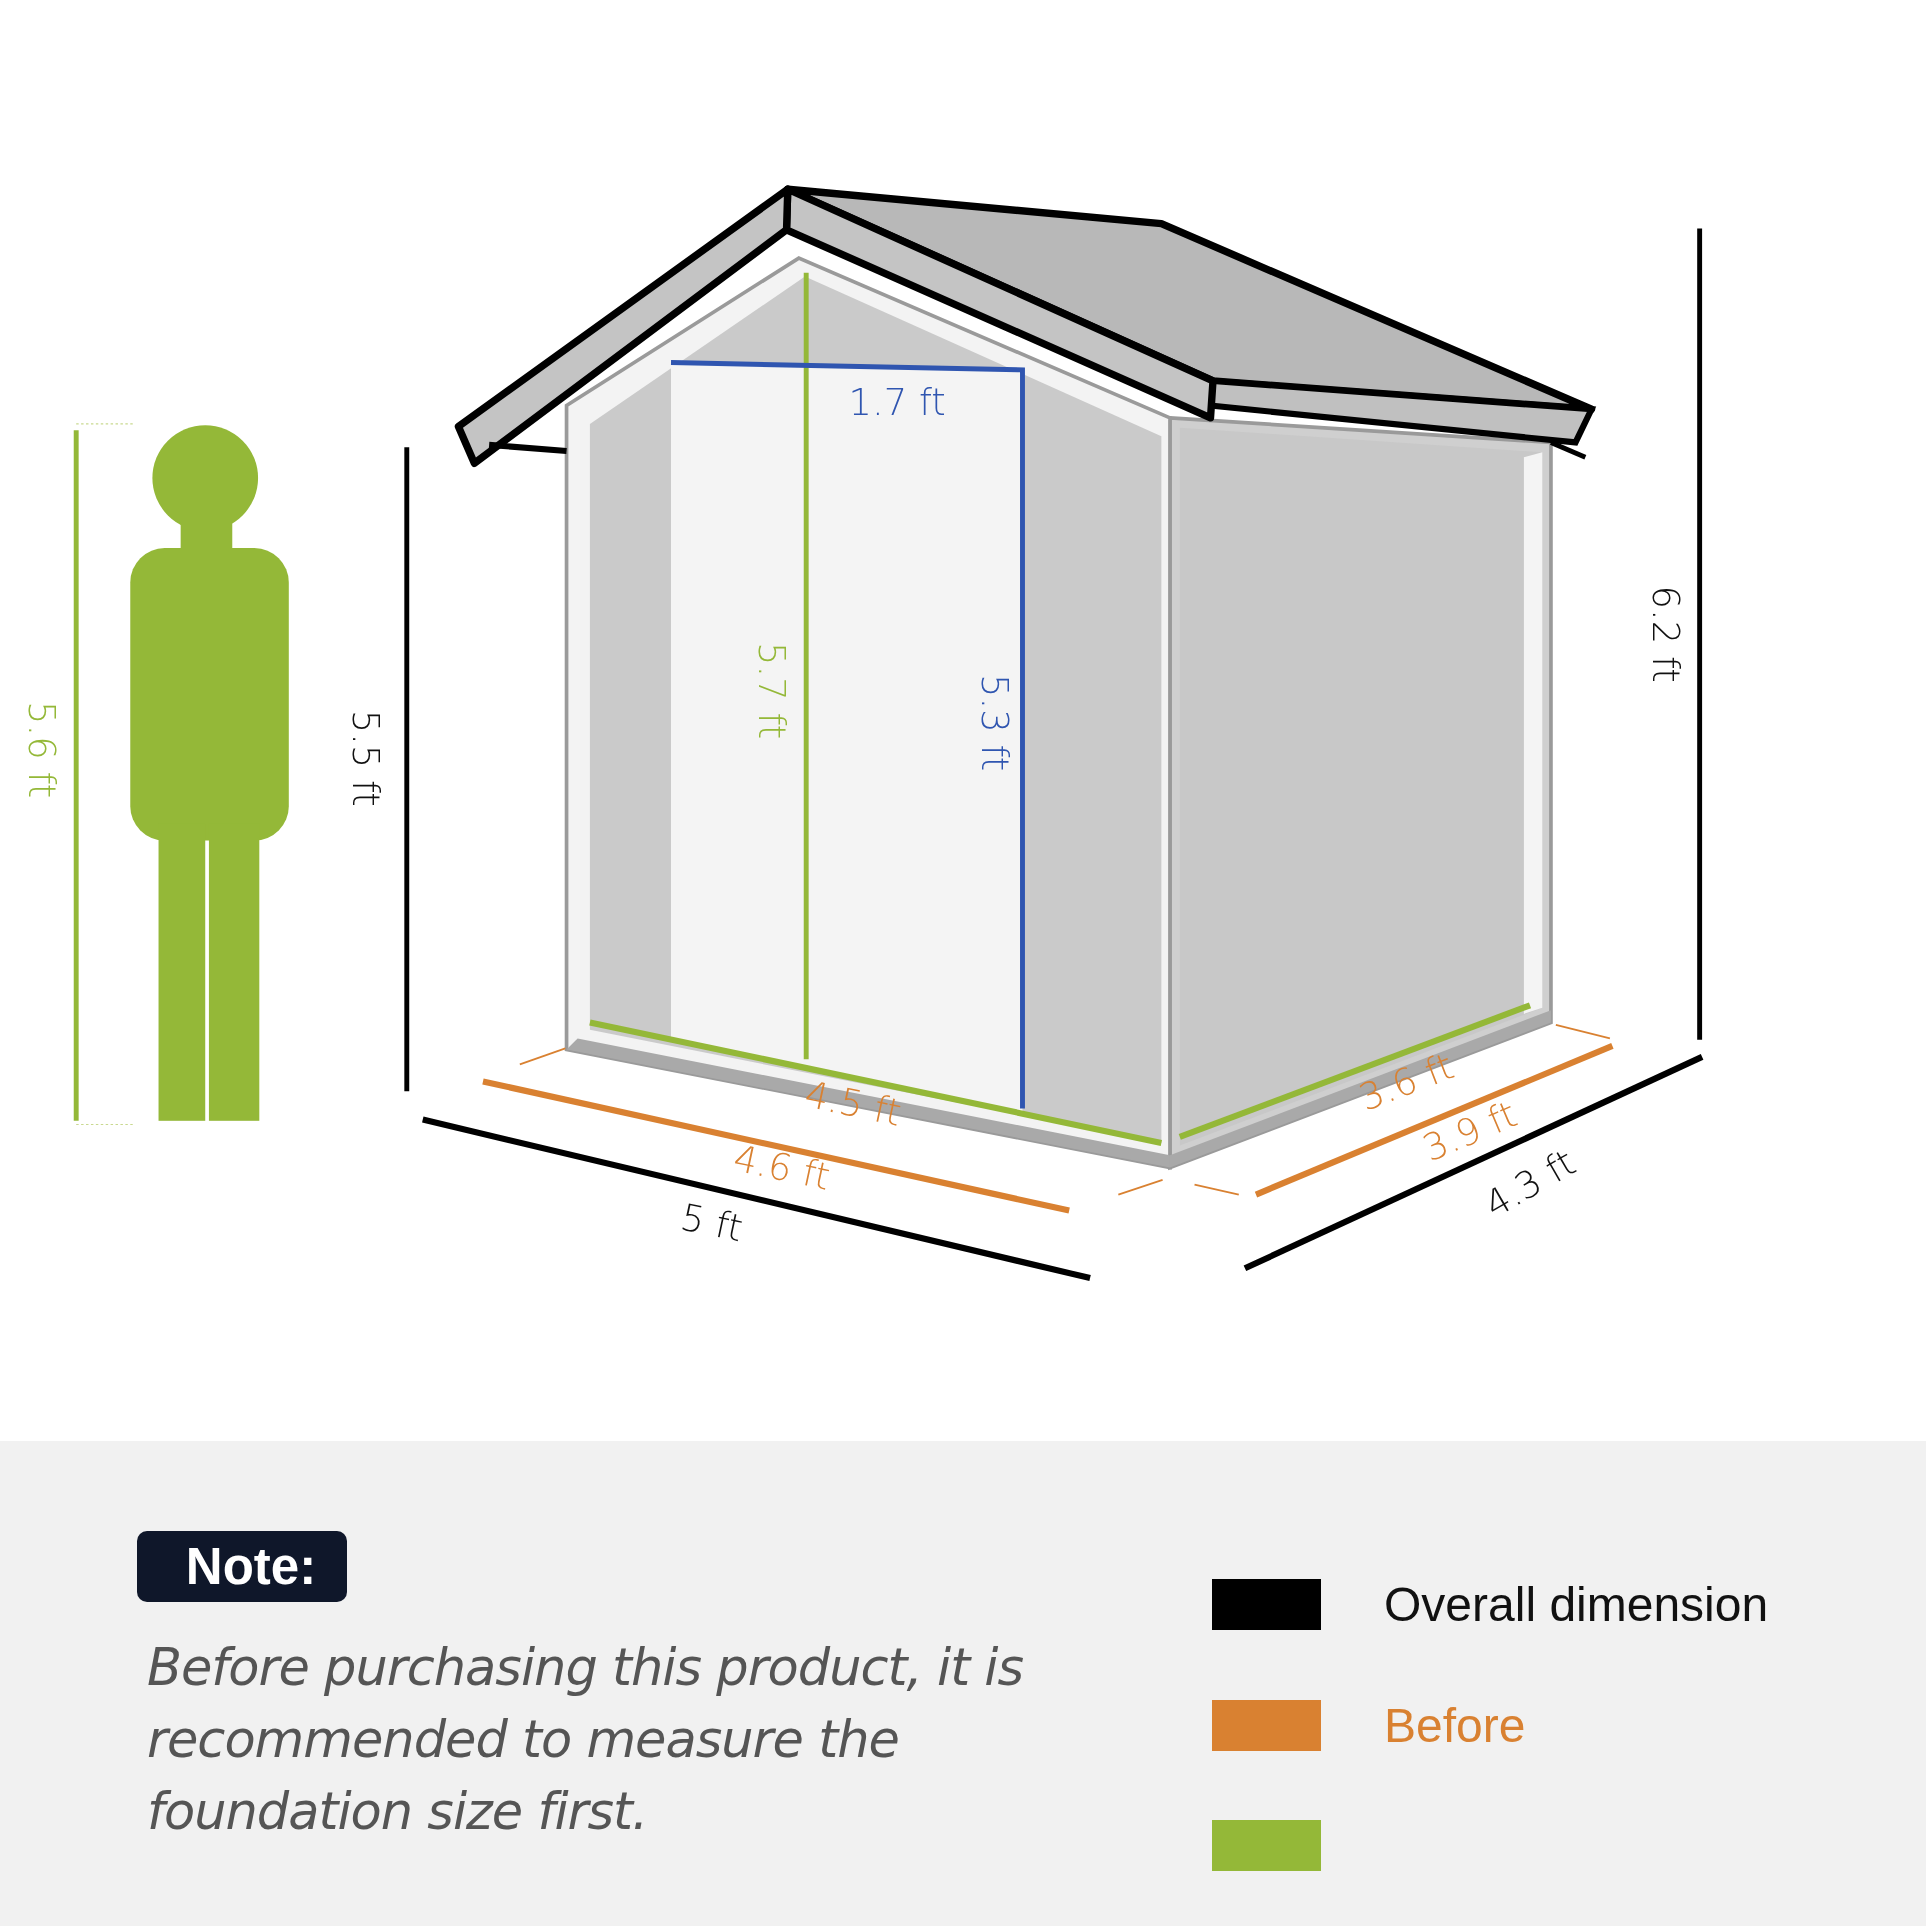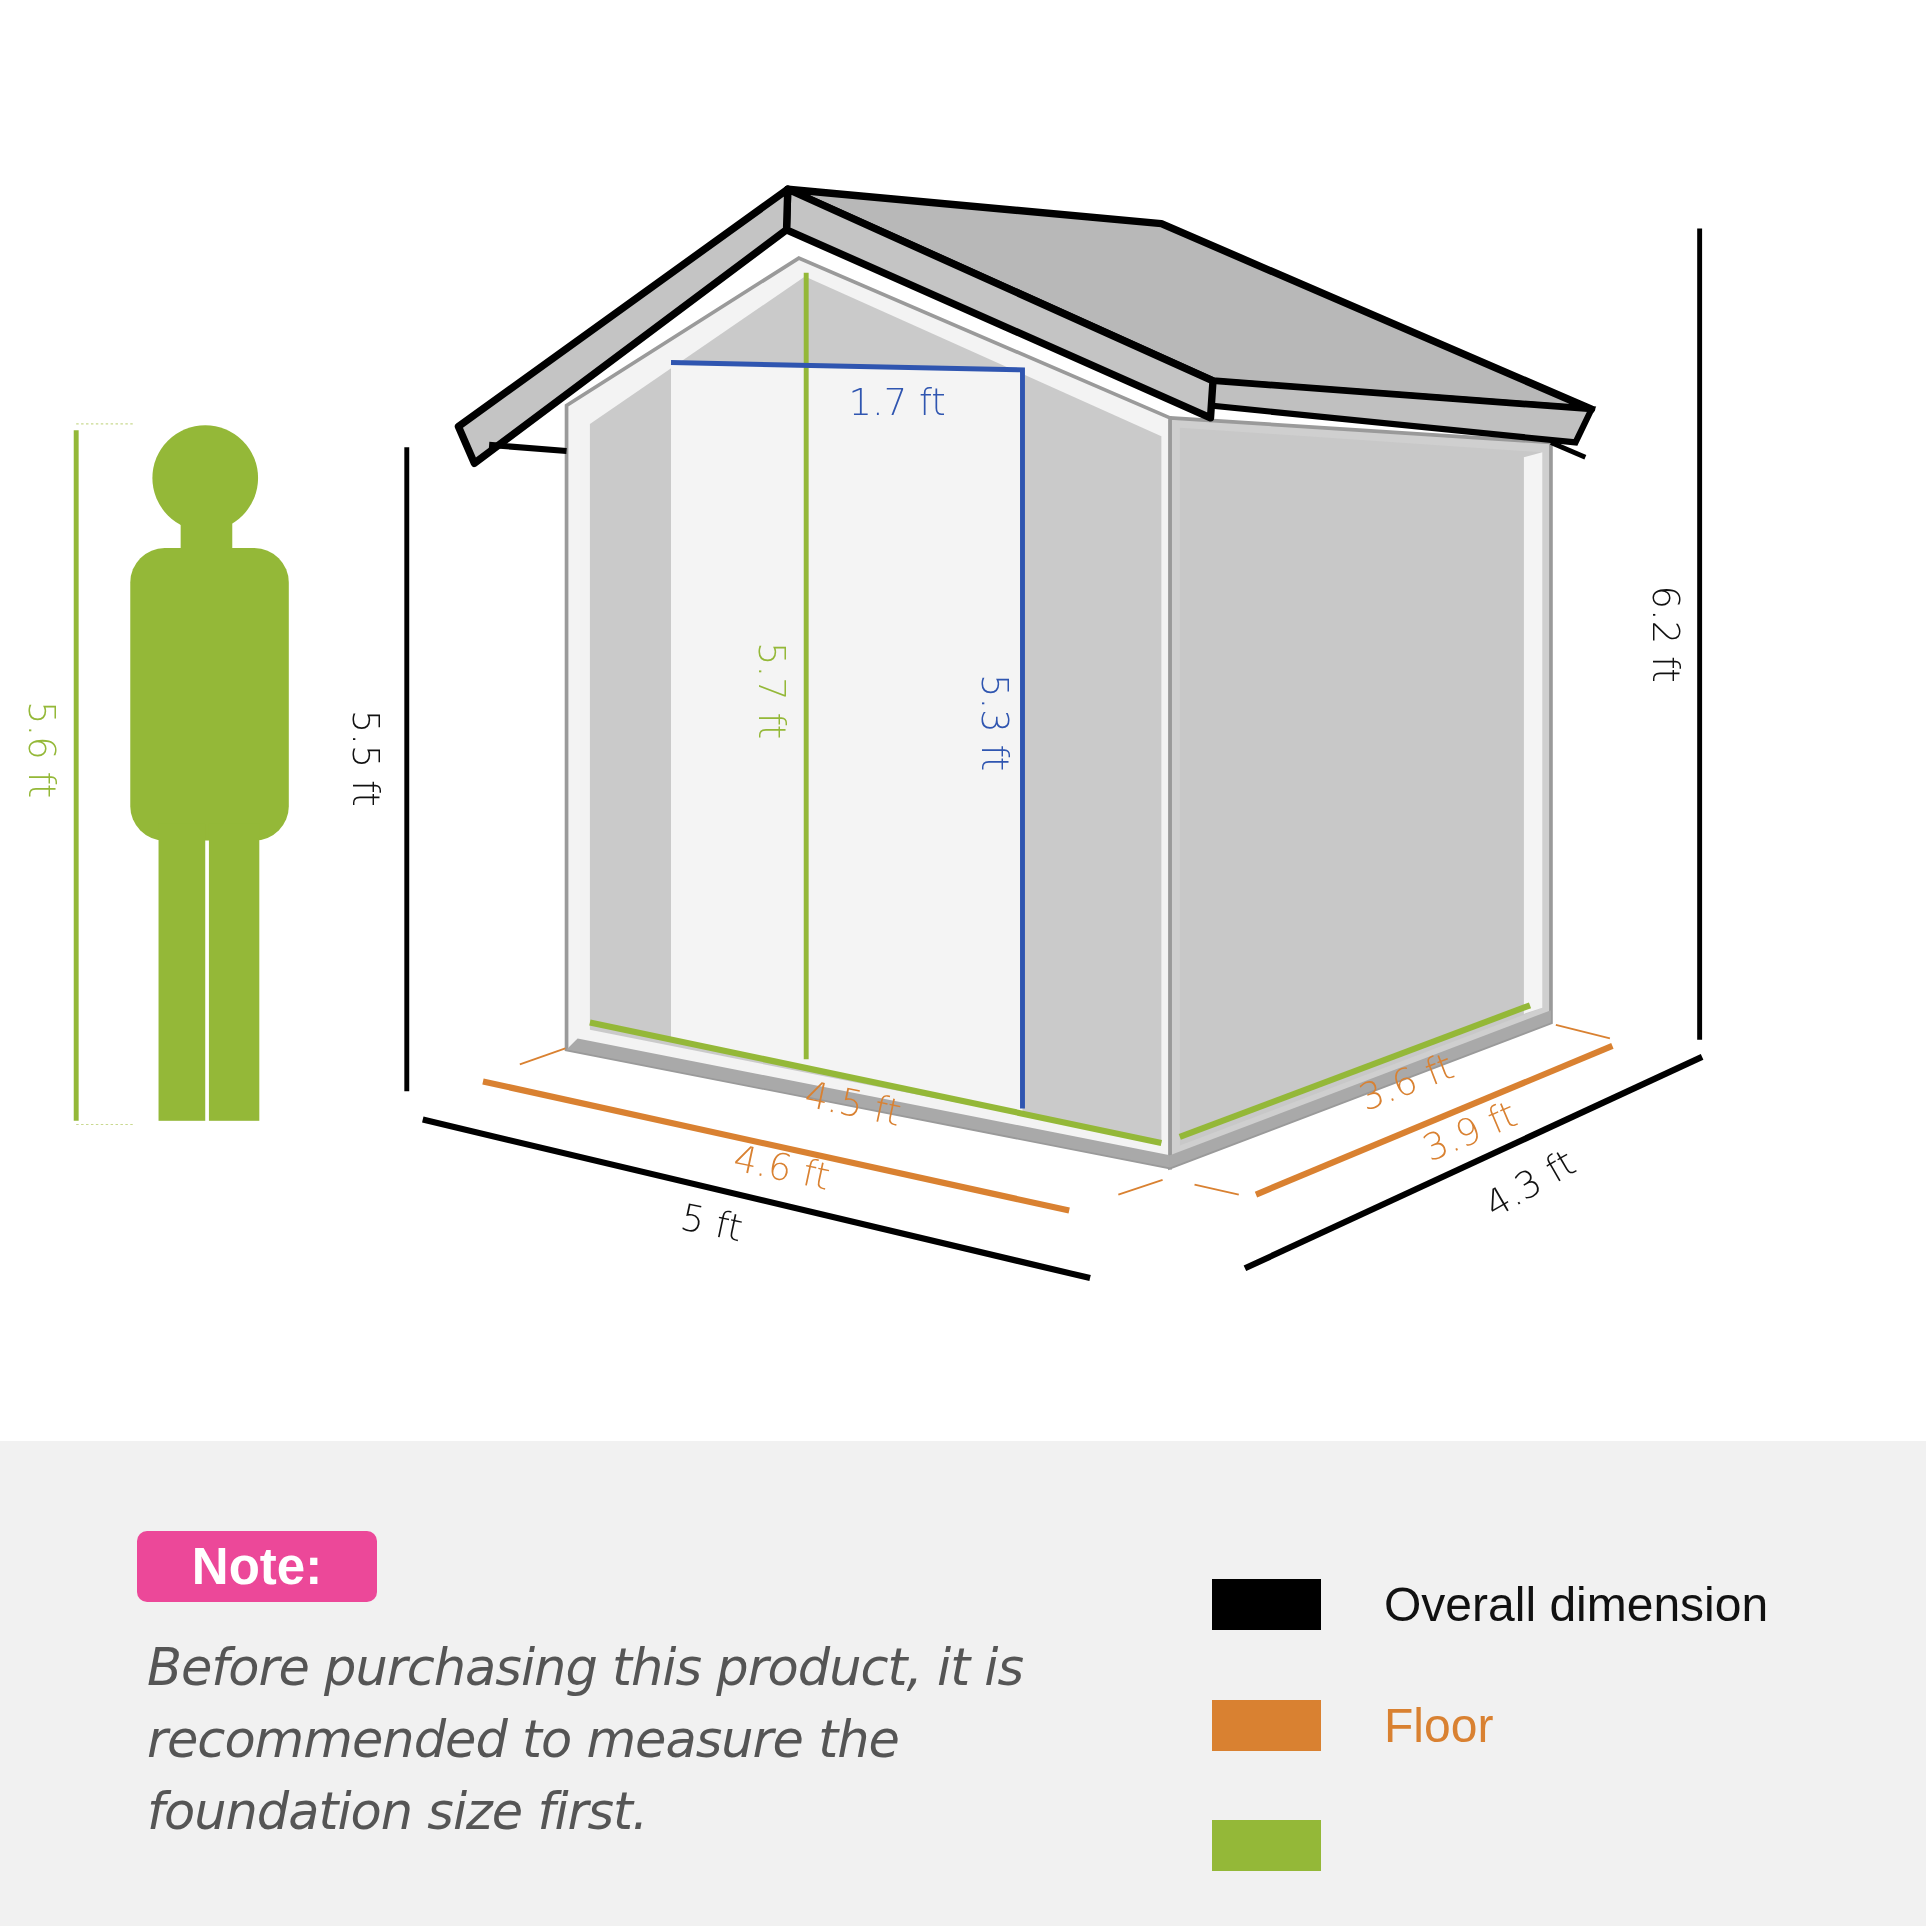--- a/index.html
+++ b/index.html
@@ -1,20 +1,20 @@
 <!DOCTYPE html>
 <html><head>
 <meta charset="utf-8">
 <style>
   html,body{margin:0;padding:0;background:#ffffff;}
   body{width:1927px;height:1927px;overflow:hidden;position:relative;font-family:"Liberation Sans","DejaVu Sans",sans-serif;}
   #diagram{position:absolute;left:0;top:0;width:1927px;height:1927px;}
   .lbl{font-family:"DejaVu Sans","Liberation Sans",sans-serif;font-weight:300;}
   .note-panel{position:absolute;left:0;top:1441px;width:1927px;height:485px;background:#f1f1f1;}
-  .note-badge{position:absolute;left:137px;top:1531px;width:240px;height:71px;background:#ec4899;border-radius:10px;color:#fff;font-family:"Liberation Sans",sans-serif;font-weight:700;font-size:51px;line-height:71px;text-align:center;}
+  .note-badge{position:absolute;left:137px;top:1531px;width:192px;height:71px;background:#0f172a;border-radius:10px;color:#fff;font-family:"Liberation Sans",sans-serif;font-weight:700;font-size:51px;line-height:71px;text-align:center;padding-left:18px;}
   .note-text{position:absolute;left:147px;top:1632px;width:891px;color:#555555;font-family:"DejaVu Sans","Liberation Sans",sans-serif;font-size:51px;line-height:72px;font-weight:300;letter-spacing:-1px;font-style:italic;}
   .legend{position:absolute;left:1212px;top:1579px;}
   .legend-row{position:absolute;left:0;width:693px;height:61px;}
   .swatch{position:absolute;left:0;top:0;width:109px;height:51px;}
   .legend-label{position:absolute;left:156px;top:-4px;font-family:"Liberation Sans",sans-serif;font-size:48px;line-height:59px;white-space:nowrap;margin-left:16px;}
 </style>
 </head>
 <body>
 
 <svg id="diagram" viewBox="0 0 1568 1568" xmlns="http://www.w3.org/2000/svg">
@@ -93,19 +93,19 @@
 <div class="note-badge">Note:</div>
 <div class="note-text">Before purchasing this product, it is recommended to measure the foundation size first.</div>
 
 <div class="legend">
   <div class="legend-row" style="top:0">
     <div class="swatch" style="background:#000000"></div>
     <div class="legend-label" style="color:#111111">Overall dimension</div>
   </div>
   <div class="legend-row" style="top:121px">
     <div class="swatch" style="background:#d98131"></div>
-    <div class="legend-label" style="color:#d98131">Floor</div>
+    <div class="legend-label" style="color:#d98131">Before</div>
   </div>
   <div class="legend-row" style="top:241px">
     <div class="swatch" style="background:#94b838"></div>
   </div>
 </div>
 
 
 </body></html>

